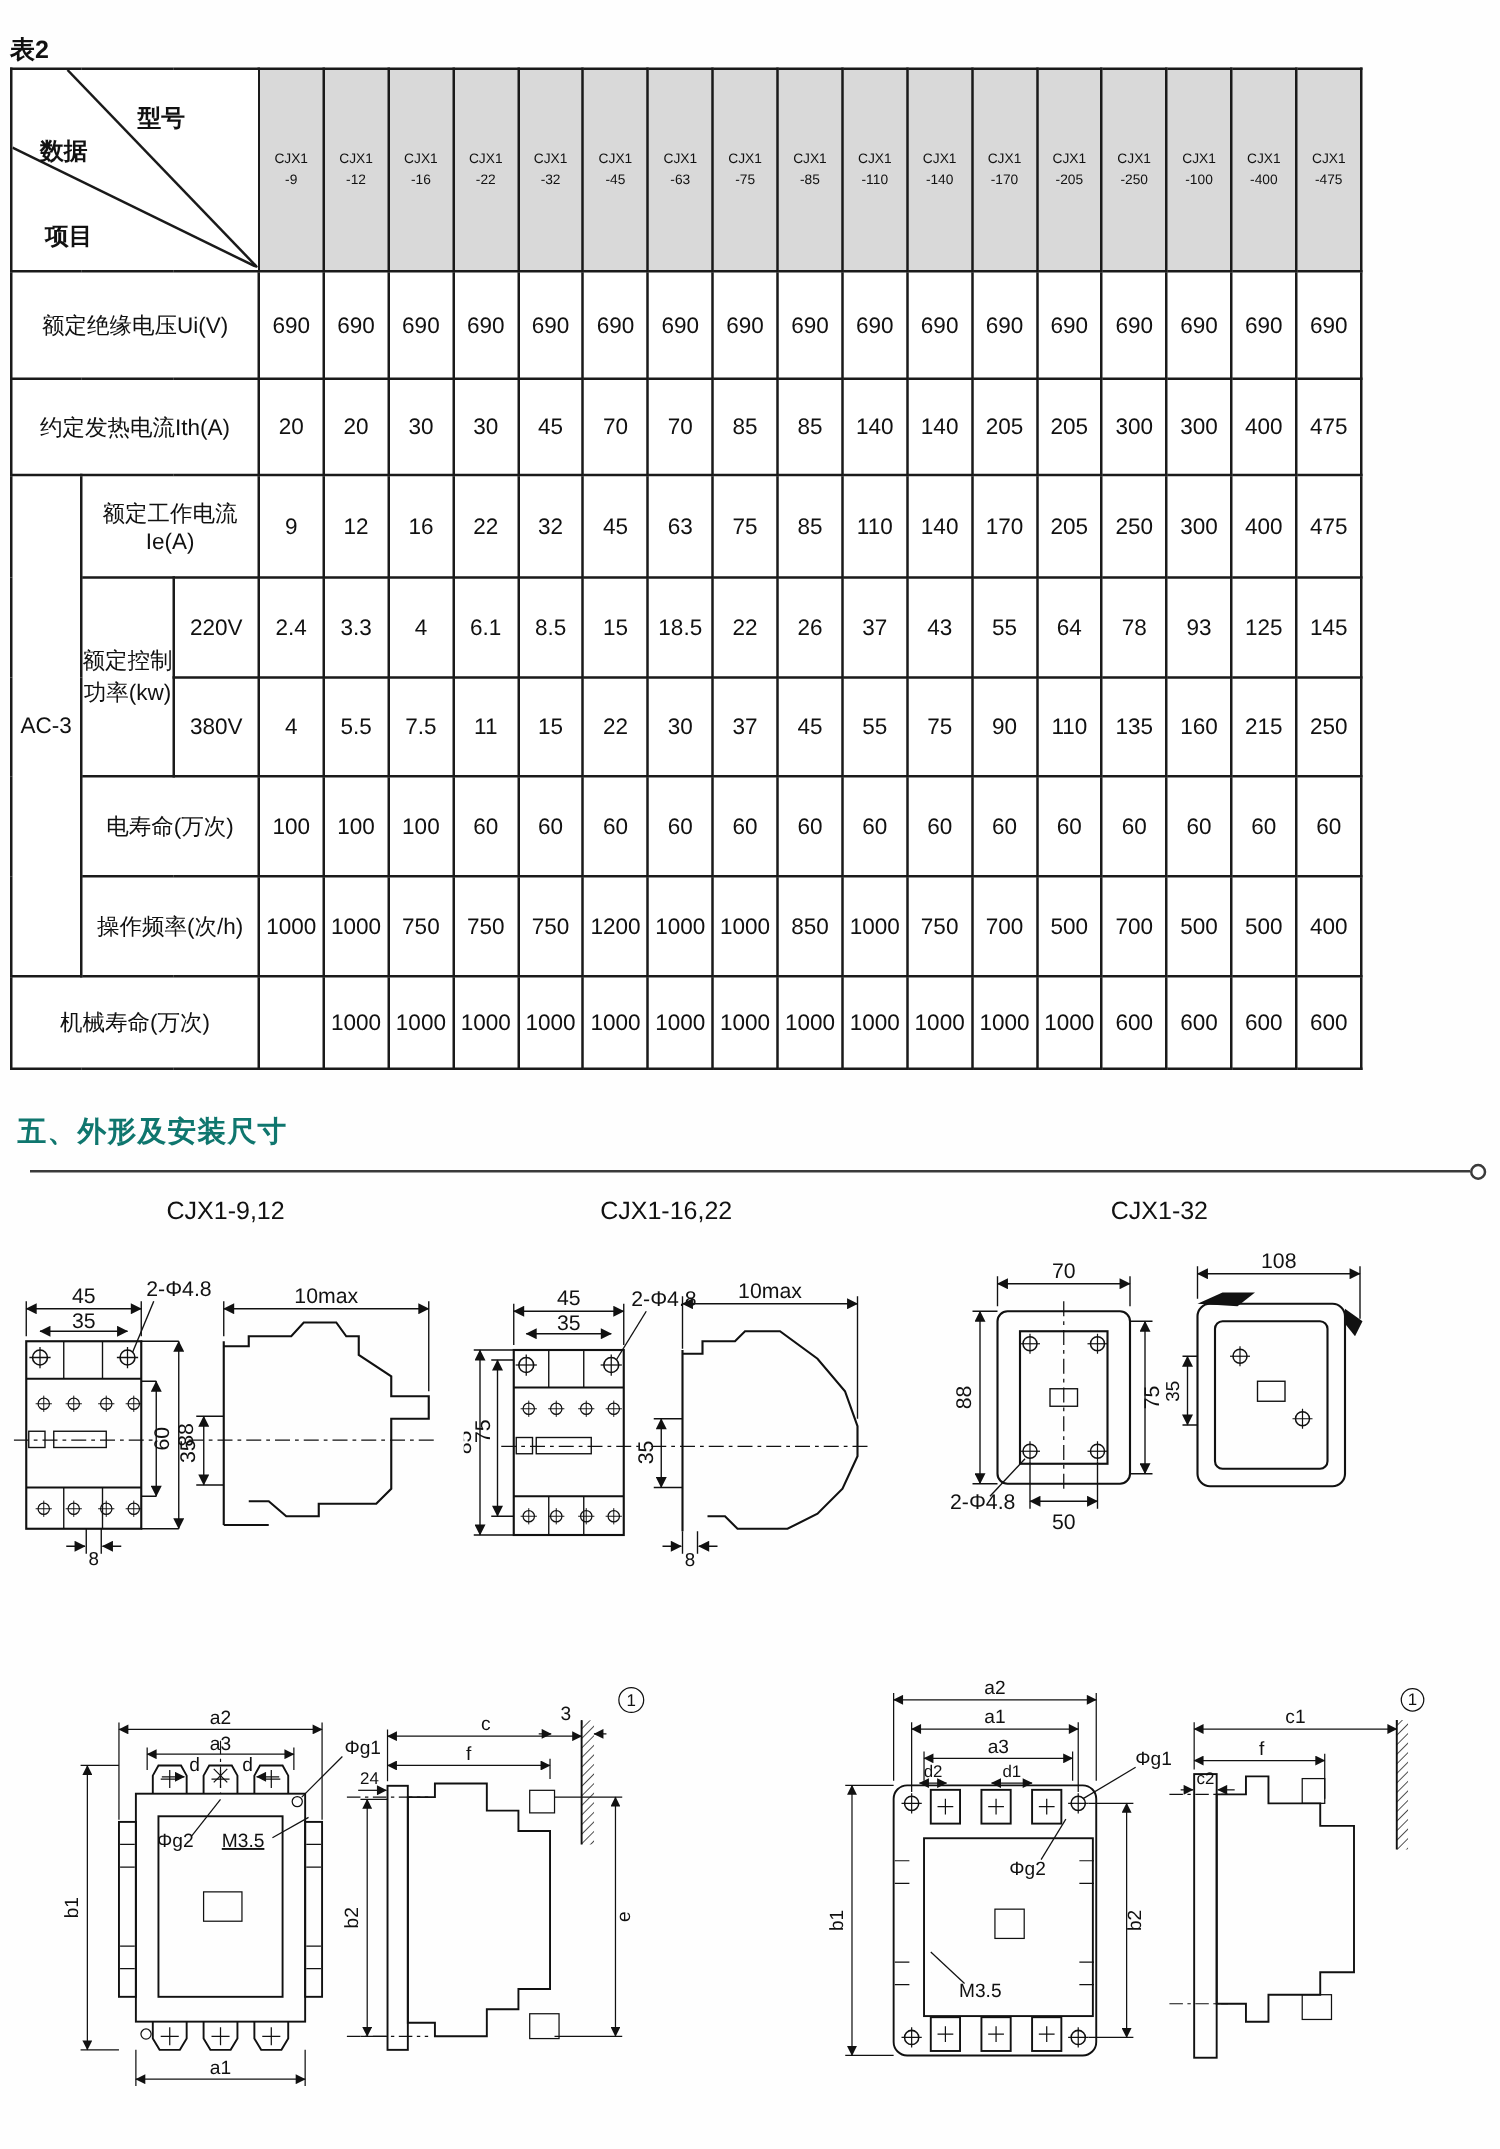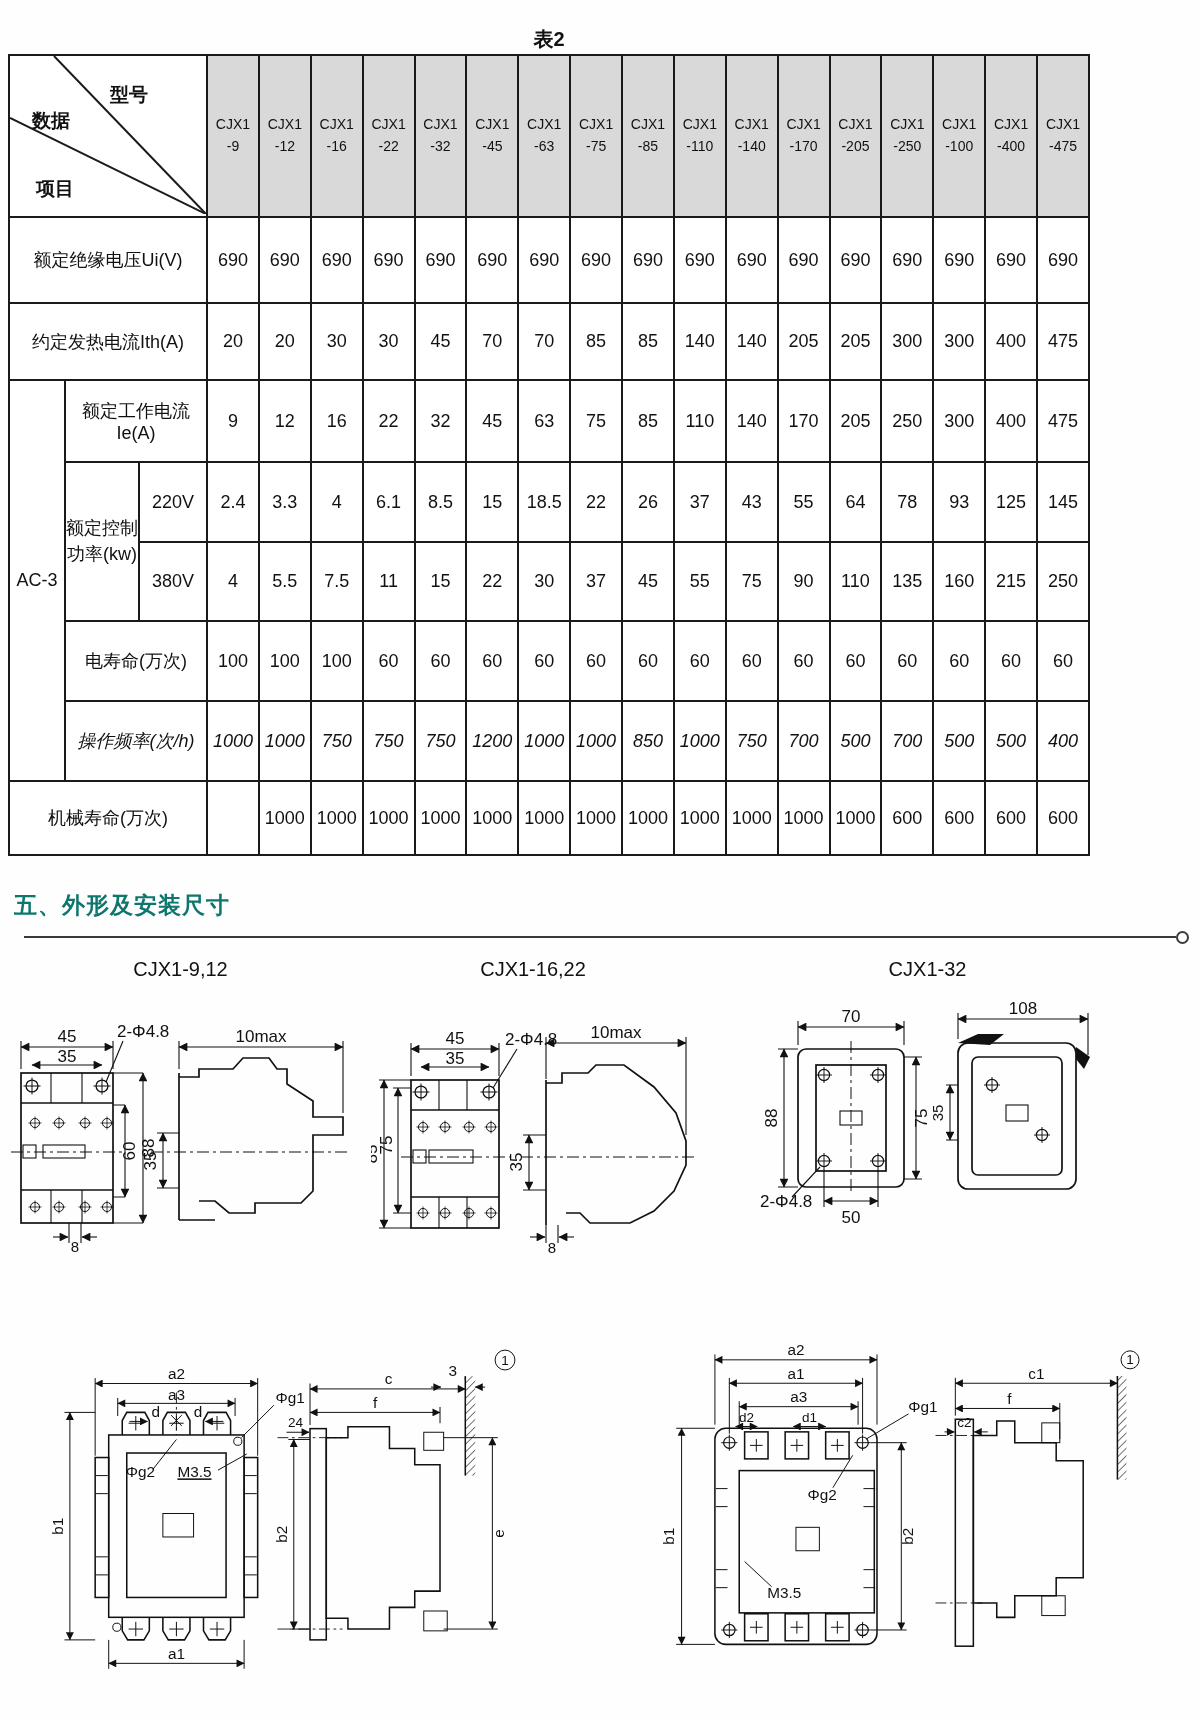--- a/index.html
+++ b/index.html
@@ -1,32 +1,32 @@
 <!DOCTYPE html>
 <html><head>
 <meta charset="utf-8">
 <style>
   html,body{margin:0;padding:0;}
   body{
     width:1200px;height:1719px;position:relative;background:#fefefe;
     font-family:"Liberation Sans","DejaVu Sans",sans-serif;color:#111;
   }
   
-  .table-tag{position:absolute;top:26px;left:8px;width:1082px;text-align:center;
+  .table-tag{position:absolute;top:26px;left:8px;width:1082px;text-align:left;
     font-size:20px;font-weight:bold;}
   
   table.spec{position:absolute;left:8px;top:54px;width:1082px;border-collapse:collapse;
     table-layout:fixed;}
   table.spec td,table.spec th{border:2px solid #1a1a1a;text-align:center;vertical-align:middle;
     padding:0;font-size:18px;background:#fff;font-weight:normal;}
-  table.spec th.model{background:#d9d9d9;font-size:14px;line-height:1.55;font-weight:normal;}
+  table.spec th.model{background:#d9d9d9;font-size:11px;line-height:1.55;font-weight:normal;}
   .rh-head th{height:160px;}
   .rh-ui td{height:84px;} .rh-ith td{height:75px;} .rh-ie td{height:80px;}
   .rh-220 td{height:78px;} .rh-380 td{height:77px;} .rh-el td{height:78px;}
-  .rh-fr td{height:78px;font-style:italic;} .rh-ml td{height:72px;}
+  .rh-fr td{height:78px;} .rh-ml td{height:72px;}
   td.lbl{font-weight:600;font-size:18px;}
   td.power{padding:0 16px;word-break:break-all;line-height:1.4;font-size:17px;}
   th.corner{background:#d9d9d9;position:relative;padding:0;}
   .corner-svg{position:absolute;left:0;top:0;}
   .corner-svg line{stroke:#1a1a1a;stroke-width:2;}
   .c-model,.c-data,.c-item{position:absolute;font-weight:700;font-size:19px;}
   .c-model{left:100px;top:26px;} .c-data{left:22px;top:52px;} .c-item{left:26px;top:120px;}
   
   .sec-head{position:absolute;left:14px;top:890px;color:#0f766e;font-size:23px;
     font-weight:bold;letter-spacing:1px;}

